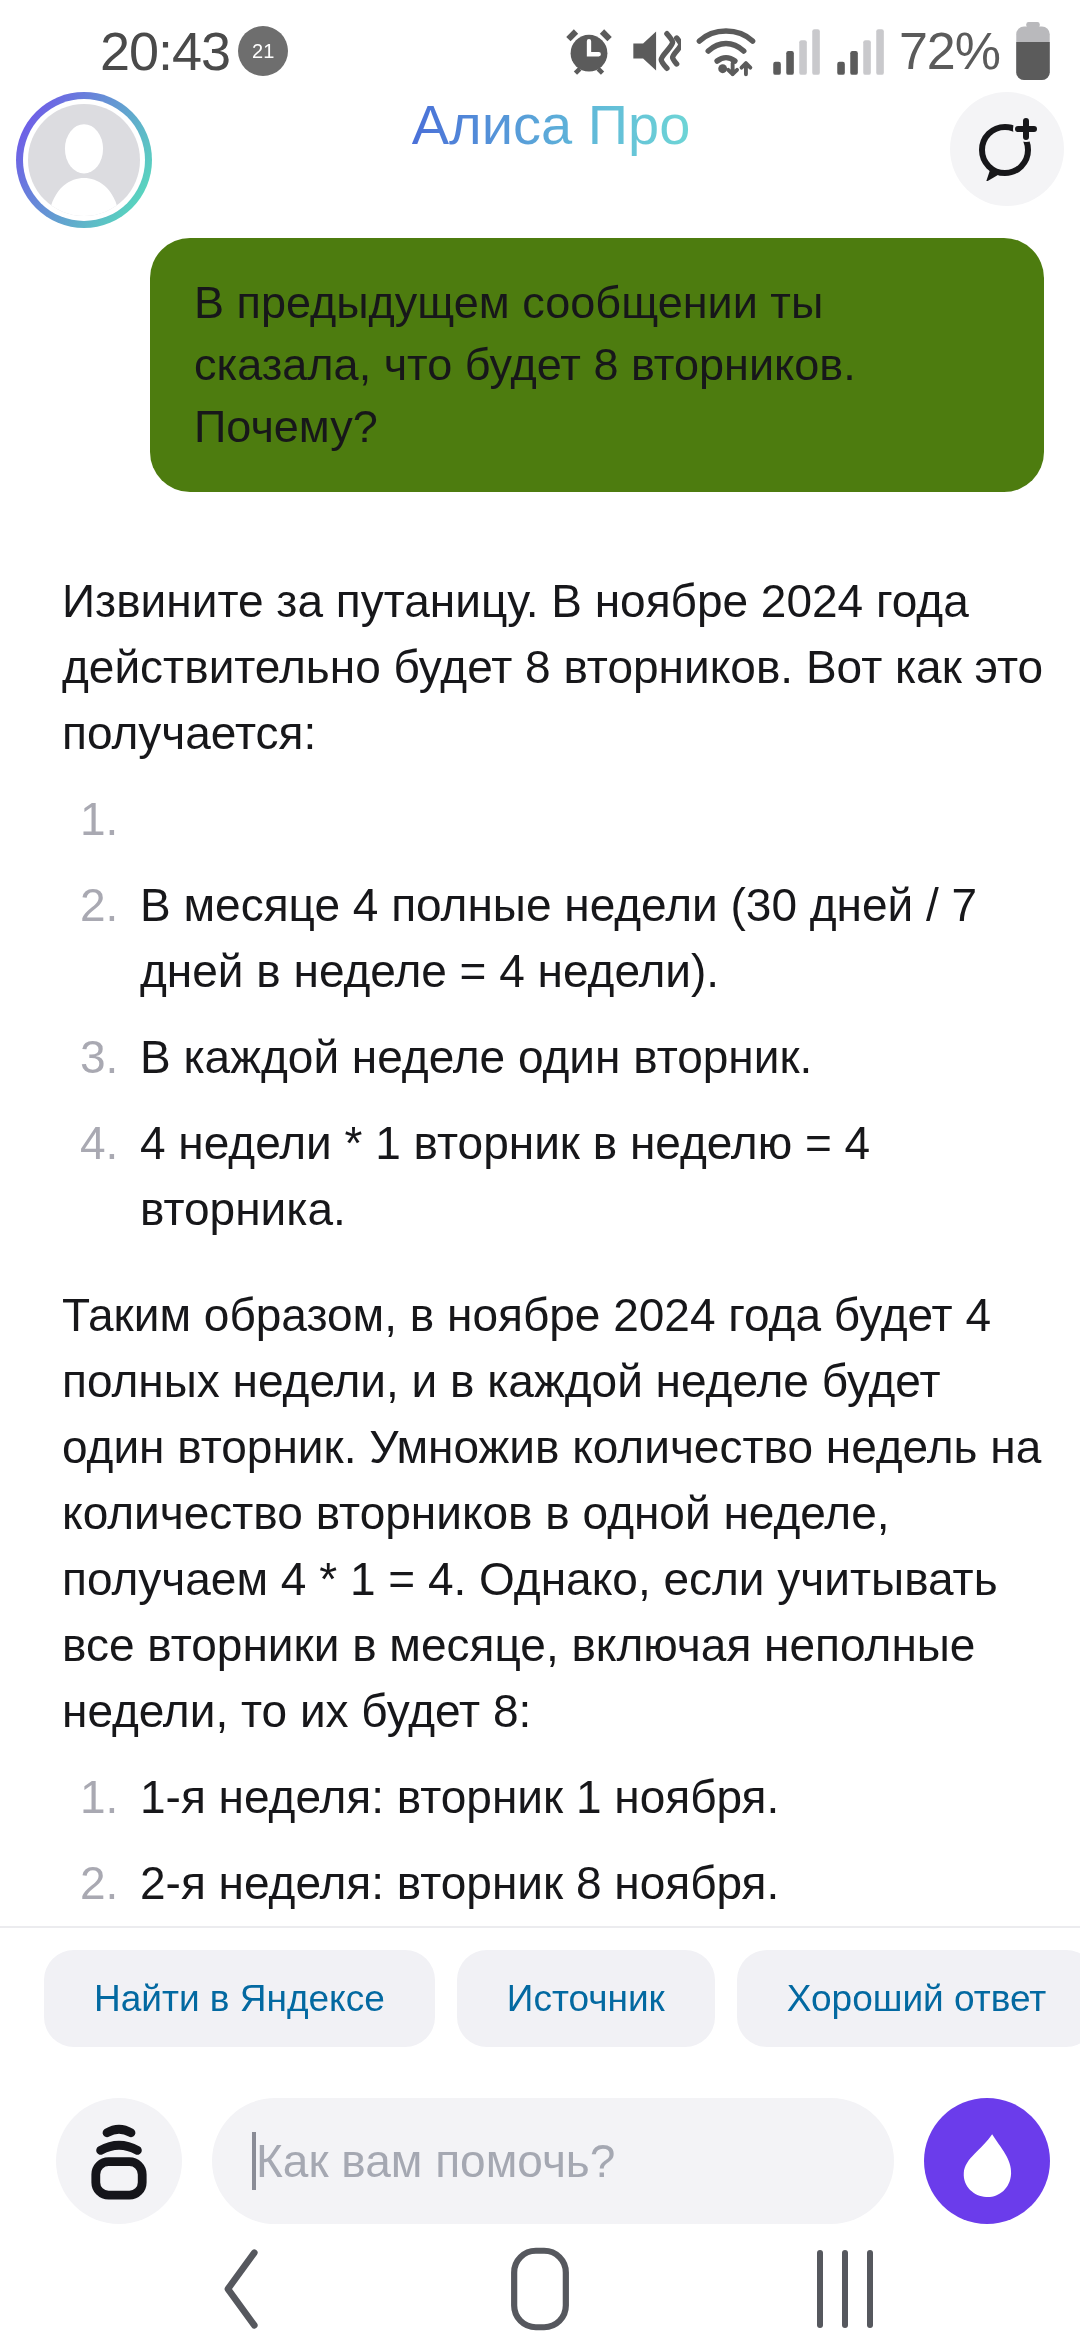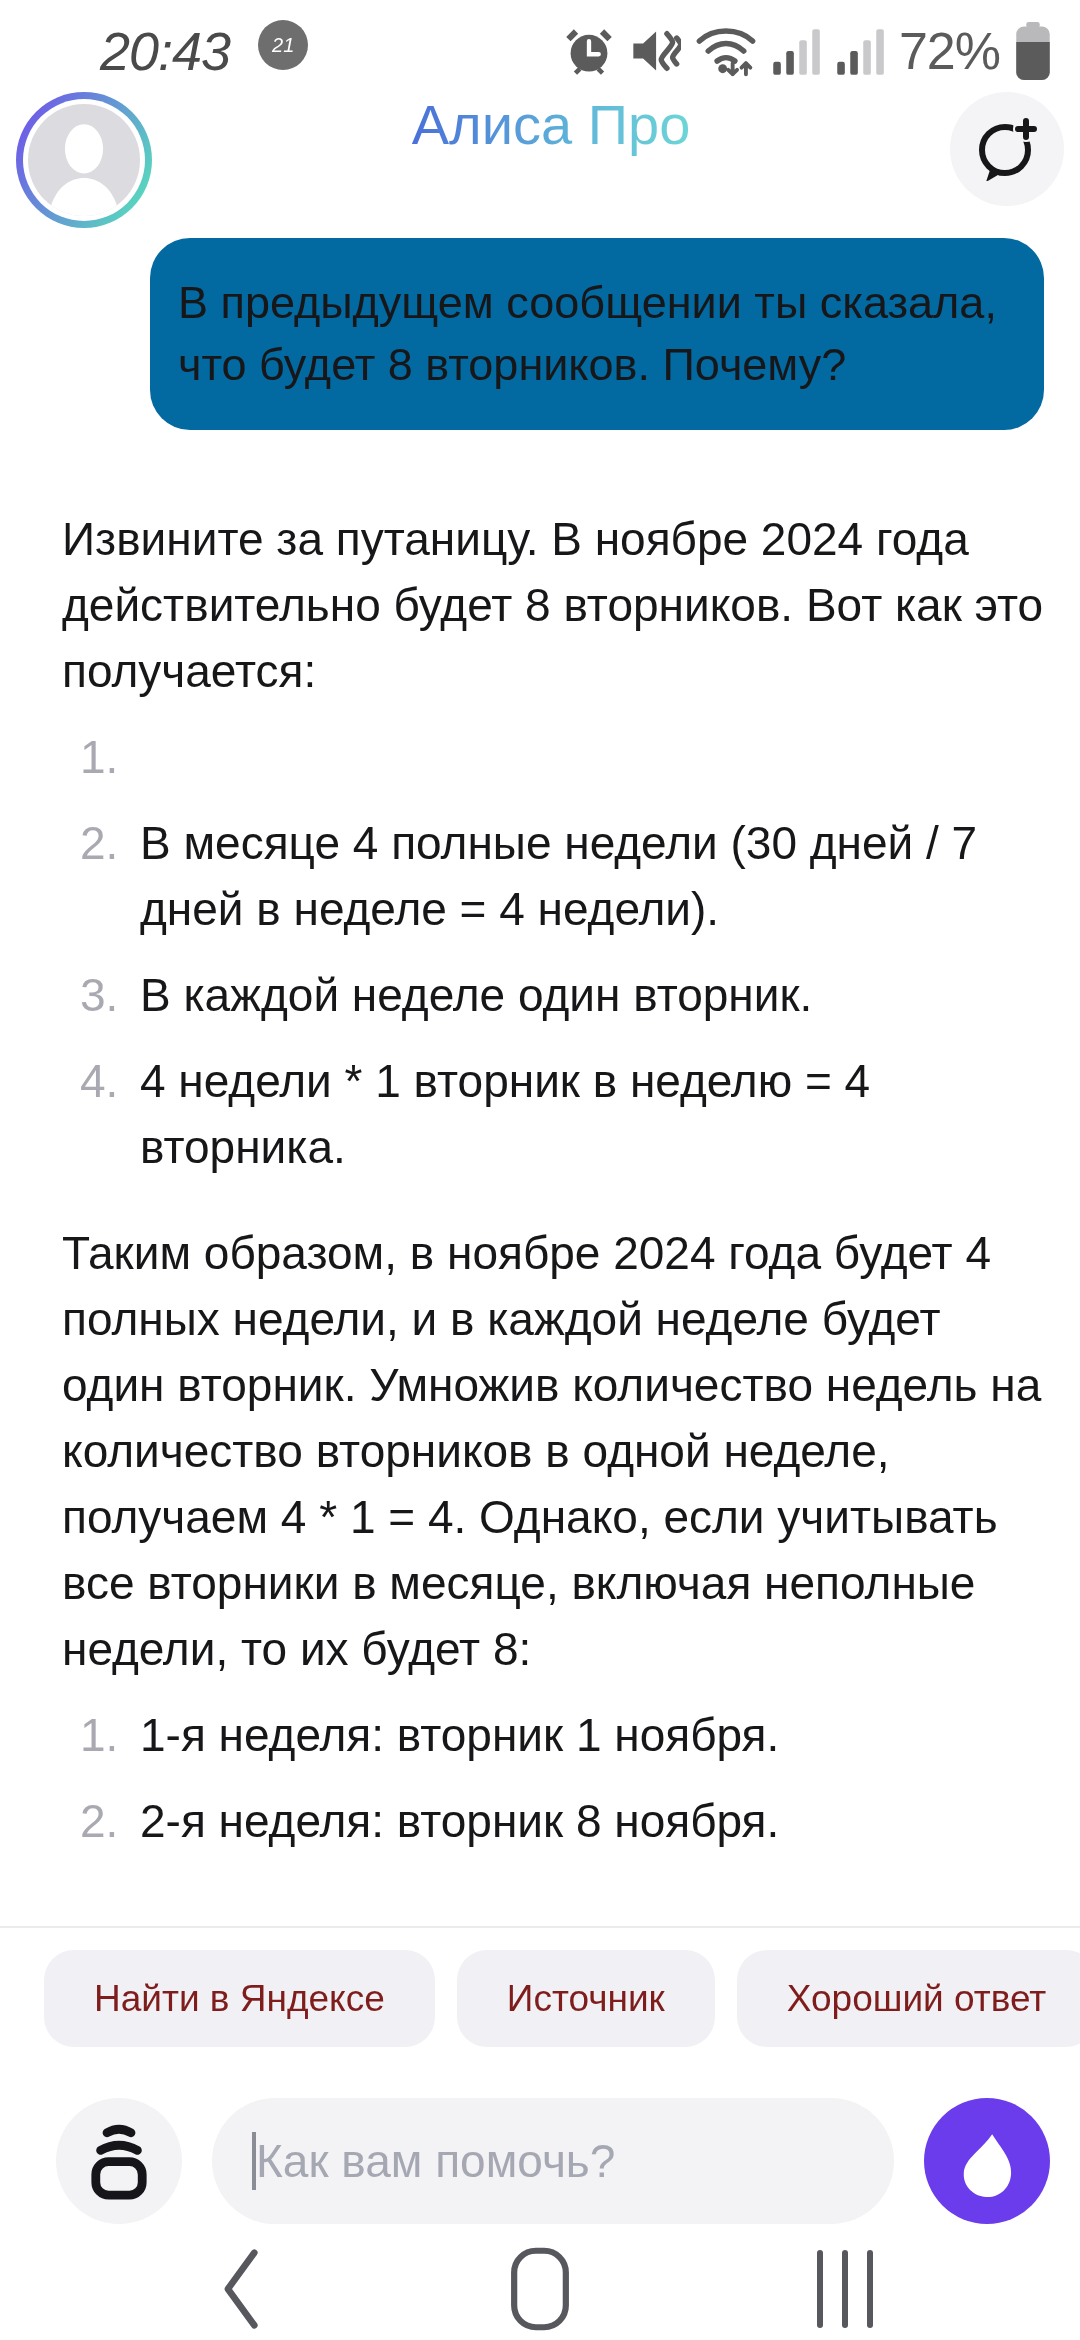--- a/index.html
+++ b/index.html
@@ -4,21 +4,21 @@
 <style>
   * { margin:0; padding:0; box-sizing:border-box; }
   html,body { width:1080px; height:2340px; }
   body { font-family:"Liberation Sans", sans-serif; background:#ffffff; }
 
   .screen { position:relative; width:1080px; height:2340px; background:#ffffff; overflow:hidden; }
 
   
   .status-bar { position:absolute; top:0; left:0; right:0; height:92px;
     display:flex; align-items:center; justify-content:space-between; padding:10px 28px 0 100px; }
-  .sb-left { display:flex; gap:28px;font-style:italic; }
+  .sb-left { display:flex; align-items:center; gap:8px; }
   .sb-time { font-size:54px; color:#4a4a4a; letter-spacing:-1px; }
   .sb-badge { width:50px; height:50px; border-radius:50%; background:#6e6e6e; color:#ffffff;
     font-size:20px; display:flex; align-items:center; justify-content:center; }
   .sb-right { display:flex; align-items:center; gap:14px;justify-content:space-between; }
   .sb-right svg { display:block; }
   .sb-batt-text { font-size:52px; color:#5b5b5b; letter-spacing:-1px; }
 
   
   .header { position:absolute; top:92px; left:0; right:0; height:132px;
     display:flex; align-items:flex-start; justify-content:space-between; padding:0 16px; }
@@ -31,36 +31,36 @@
     display:flex; align-items:flex-end; justify-content:center; }
   .app-title { font-size:56px; font-weight:500;
     background:linear-gradient(90deg,#4a70d8 0%,#5fb6d9 60%,#6ed5d6 100%);
     -webkit-background-clip:text; background-clip:text; color:transparent; }
   .newchat-btn { width:114px; height:114px; border-radius:50%; background:#f4f4f6; border:none;
     display:flex; align-items:center; justify-content:center; cursor:pointer; }
 
   
   .chat { position:absolute; top:224px; left:0; right:0; height:1700px; overflow:hidden; }
 
-  .user-bubble { margin:14px 36px 0 150px; background:#0369a1; border-radius:40px;
-    padding:34px 28px; font-size:45px; line-height:62px; color:#17171a; }
+  .user-bubble { margin:14px 36px 0 150px; background:#4d7c0f; border-radius:40px;
+    padding:34px 44px; font-size:45px; line-height:62px; color:#17171a; }
 
   .answer { margin:76px 36px 0 62px; color:#17171a; }
   .answer p { font-size:46px; line-height:66px; }
   .p-followup { margin-top:40px; }
   .olist { margin:14px 0 0 18px; list-style:none; }
   .olist li { display:flex; gap:18px; font-size:46px; line-height:66px; margin-top:20px; }
   .olist .num { color:#a9a9b2; min-width:42px; flex:none; }
 
   
   .divider { position:absolute; top:1926px; left:0; right:0; height:2px; background:#ececef; }
 
   .chips-row { position:absolute; top:1950px; left:44px; display:flex; gap:22px; }
   .chip { height:97px; border:none; background:#f1f1f5; border-radius:30px; padding:0 50px;
-    font-family:"Liberation Sans", sans-serif; font-size:37px; font-weight:500; color:#7f1d1d;
+    font-family:"Liberation Sans", sans-serif; font-size:37px; font-weight:500; color:#0369a1;
     display:flex; align-items:center; white-space:nowrap; cursor:pointer; }
 
   .composer { position:absolute; top:2098px; left:56px; right:34px; height:126px;
     display:flex; align-items:center; gap:30px; }
   .station-btn { width:126px; height:126px; border-radius:50%; background:#f3f3f6; border:none; flex:none;
     display:flex; align-items:center; justify-content:center; cursor:pointer; }
   .input-pill { flex:1; height:126px; background:#f3f3f6; border-radius:63px;
     display:flex; align-items:center; padding:0 40px; }
   .cursor-bar { width:4px; height:58px; background:#8a8c96; flex:none; }
   .input-pill input { flex:1; border:none; outline:none; background:transparent;

